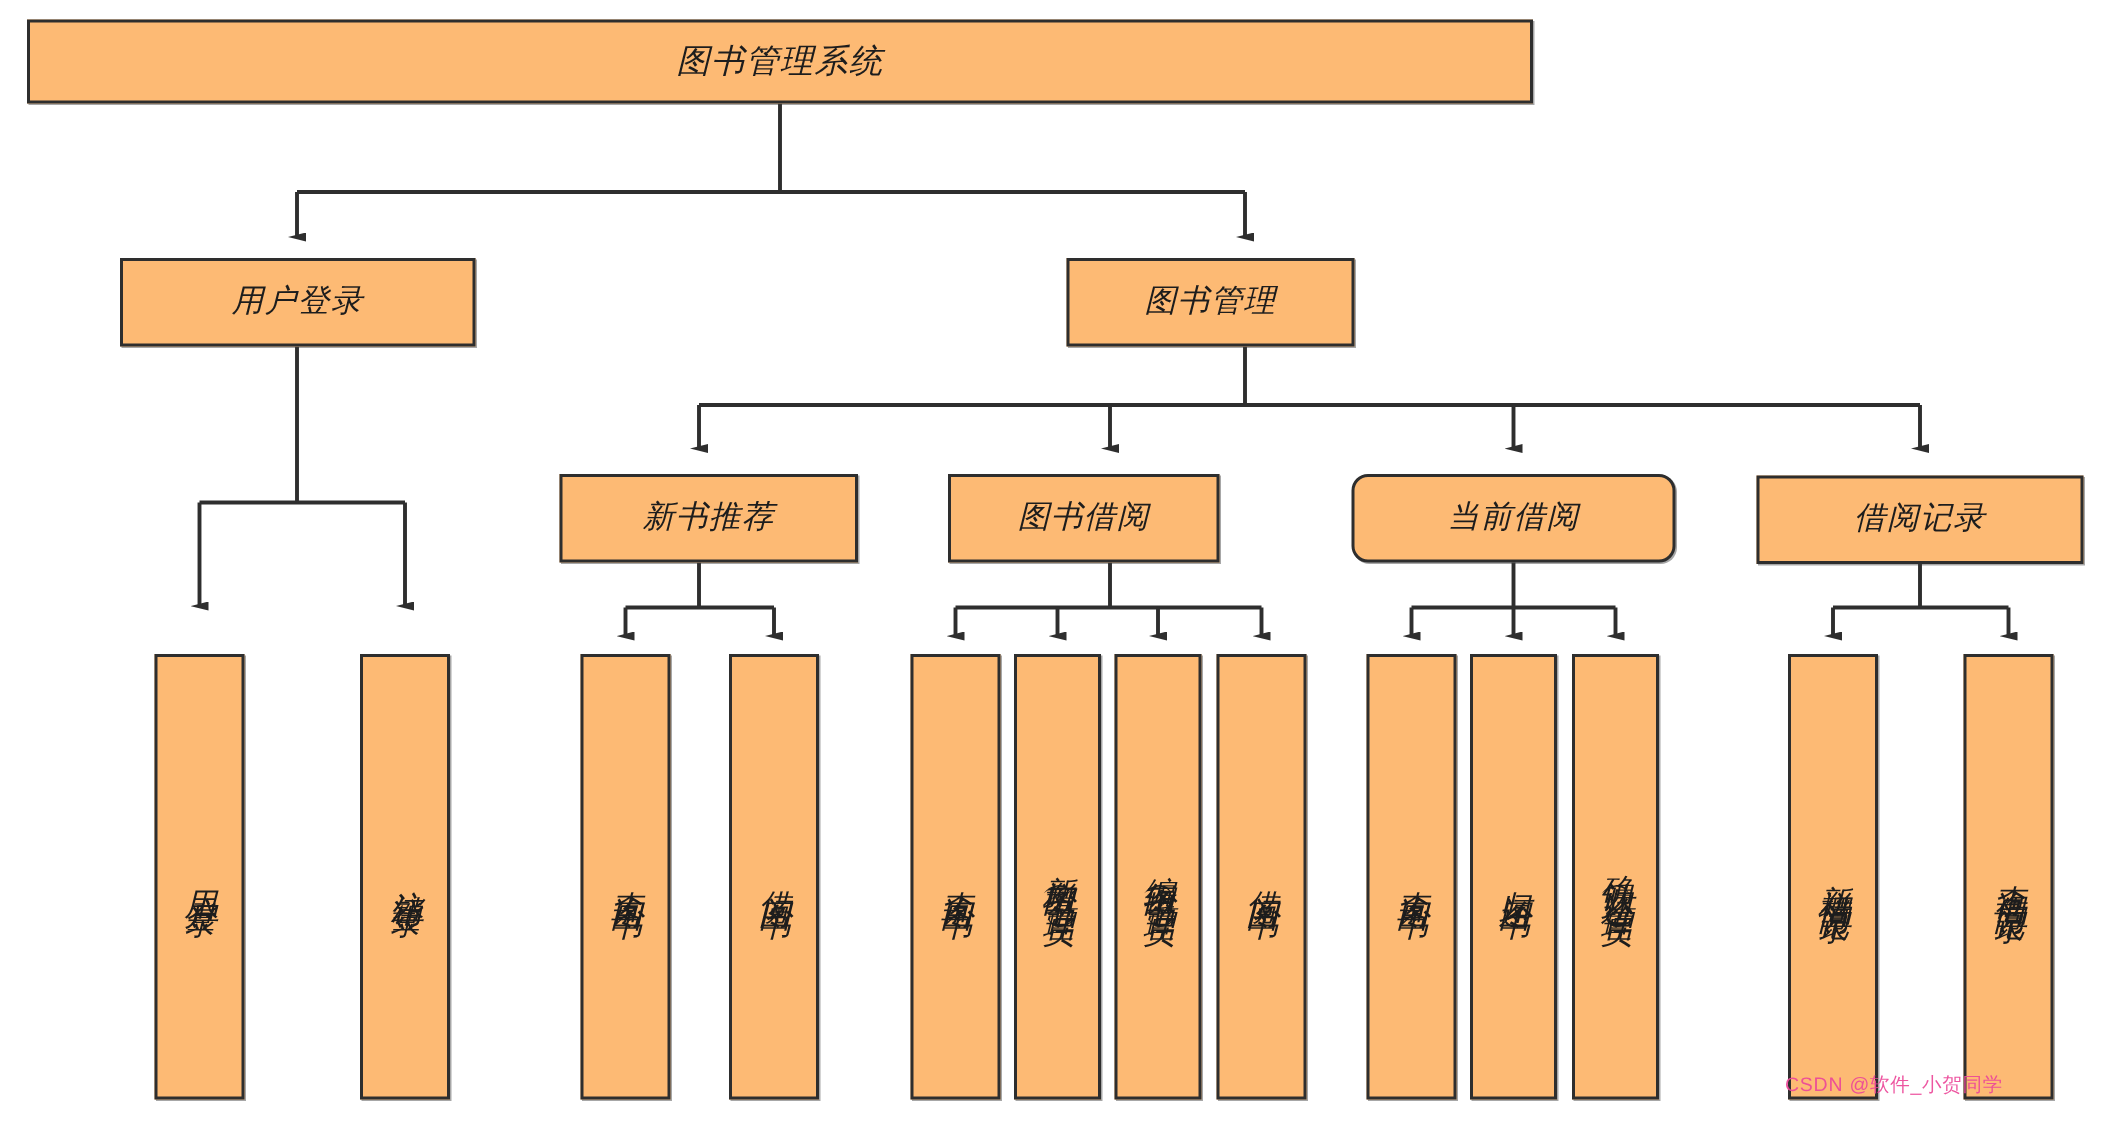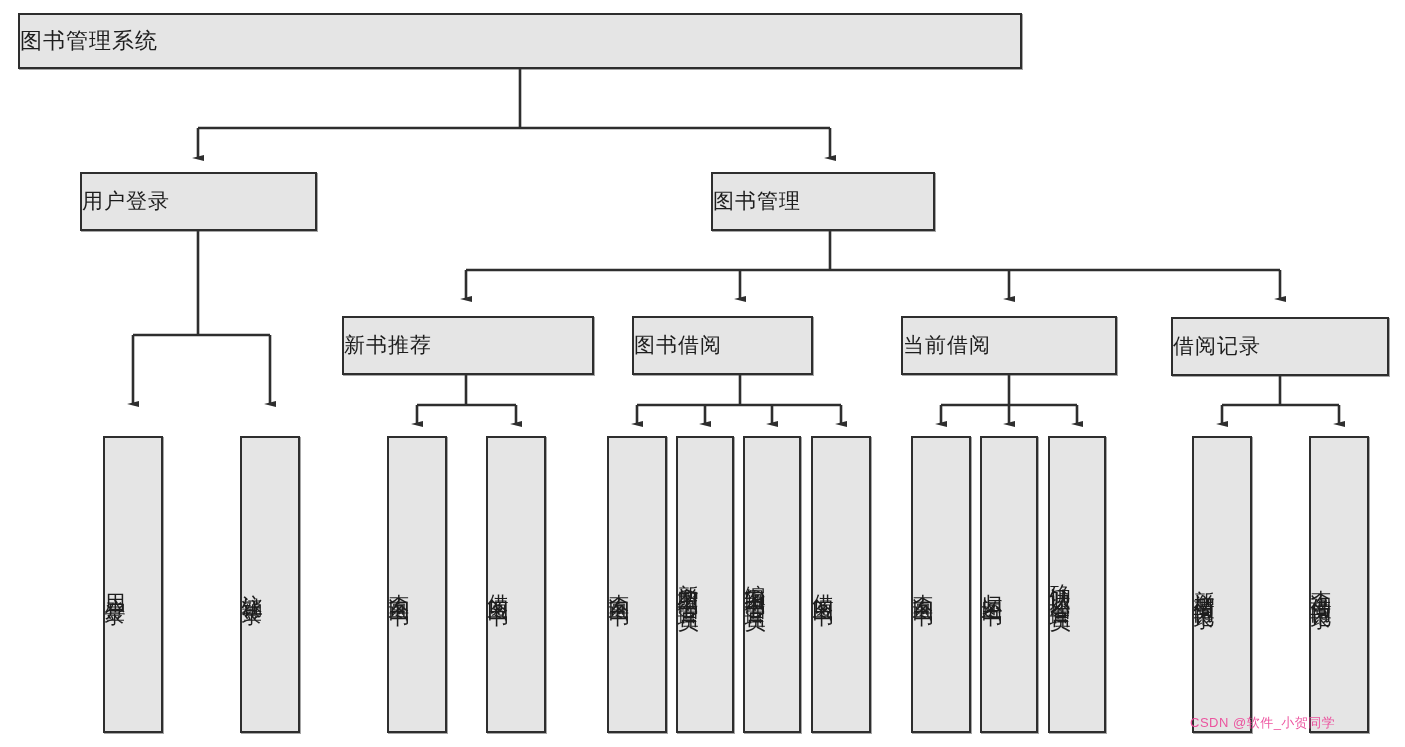--- a/index.html
+++ b/index.html
@@ -23,24 +23,26 @@
     left: 0;
     top: 0;
     width: 1405px;
     height: 747px;
     pointer-events: none;
   }
   .node {
     position: absolute;
     box-sizing: border-box;
     border: 2px solid #2e2e2e;
-    background: #e5e5e5;
+    background: #fdba74;
     display: flex;
     align-items: center;
+    justify-content: center;
     box-shadow: 1px 1px 0 rgba(60,60,60,0.45);
+    font-style: italic;
   }
   .node-label {
     font-size: 21px;
     line-height: 1.25;
     color: #1d1d1d;
     text-align: center;
     letter-spacing: 1px;
     white-space: nowrap;
   }
   .node.leaf .node-label {
@@ -116,31 +118,31 @@
     </g>
   </svg>
 
   <div class="node root" style="left:18px; top:13px; width:1004px; height:56px;">
     <span class="node-label">图书管理系统</span>
   </div>
 
   <div class="node" style="left:80px; top:172px; width:237px; height:59px;">
     <span class="node-label">用户登录</span>
   </div>
-  <div class="node" style="left:711px; top:172px; width:224px; height:59px;">
+  <div class="node" style="left:711px; top:172px; width:192px; height:59px;">
     <span class="node-label">图书管理</span>
   </div>
 
-  <div class="node" style="left:342px; top:316px; width:252px; height:59px;">
+  <div class="node" style="left:373px; top:316px; width:199px; height:59px;">
     <span class="node-label">新书推荐</span>
   </div>
   <div class="node" style="left:632px; top:316px; width:181px; height:59px;">
     <span class="node-label">图书借阅</span>
   </div>
-  <div class="node" style="left:901px; top:316px; width:216px; height:59px;">
+  <div class="node" style="left:901px; top:316px; width:216px; height:59px;border-radius:11px;">
     <span class="node-label">当前借阅</span>
   </div>
   <div class="node" style="left:1171px; top:317px; width:218px; height:59px;">
     <span class="node-label">借阅记录</span>
   </div>
 
   <div class="node leaf" style="left:103px; top:436px; width:60px; height:297px;">
     <span class="node-label">用户登录</span>
   </div>
   <div class="node leaf" style="left:240px; top:436px; width:60px; height:297px;">

